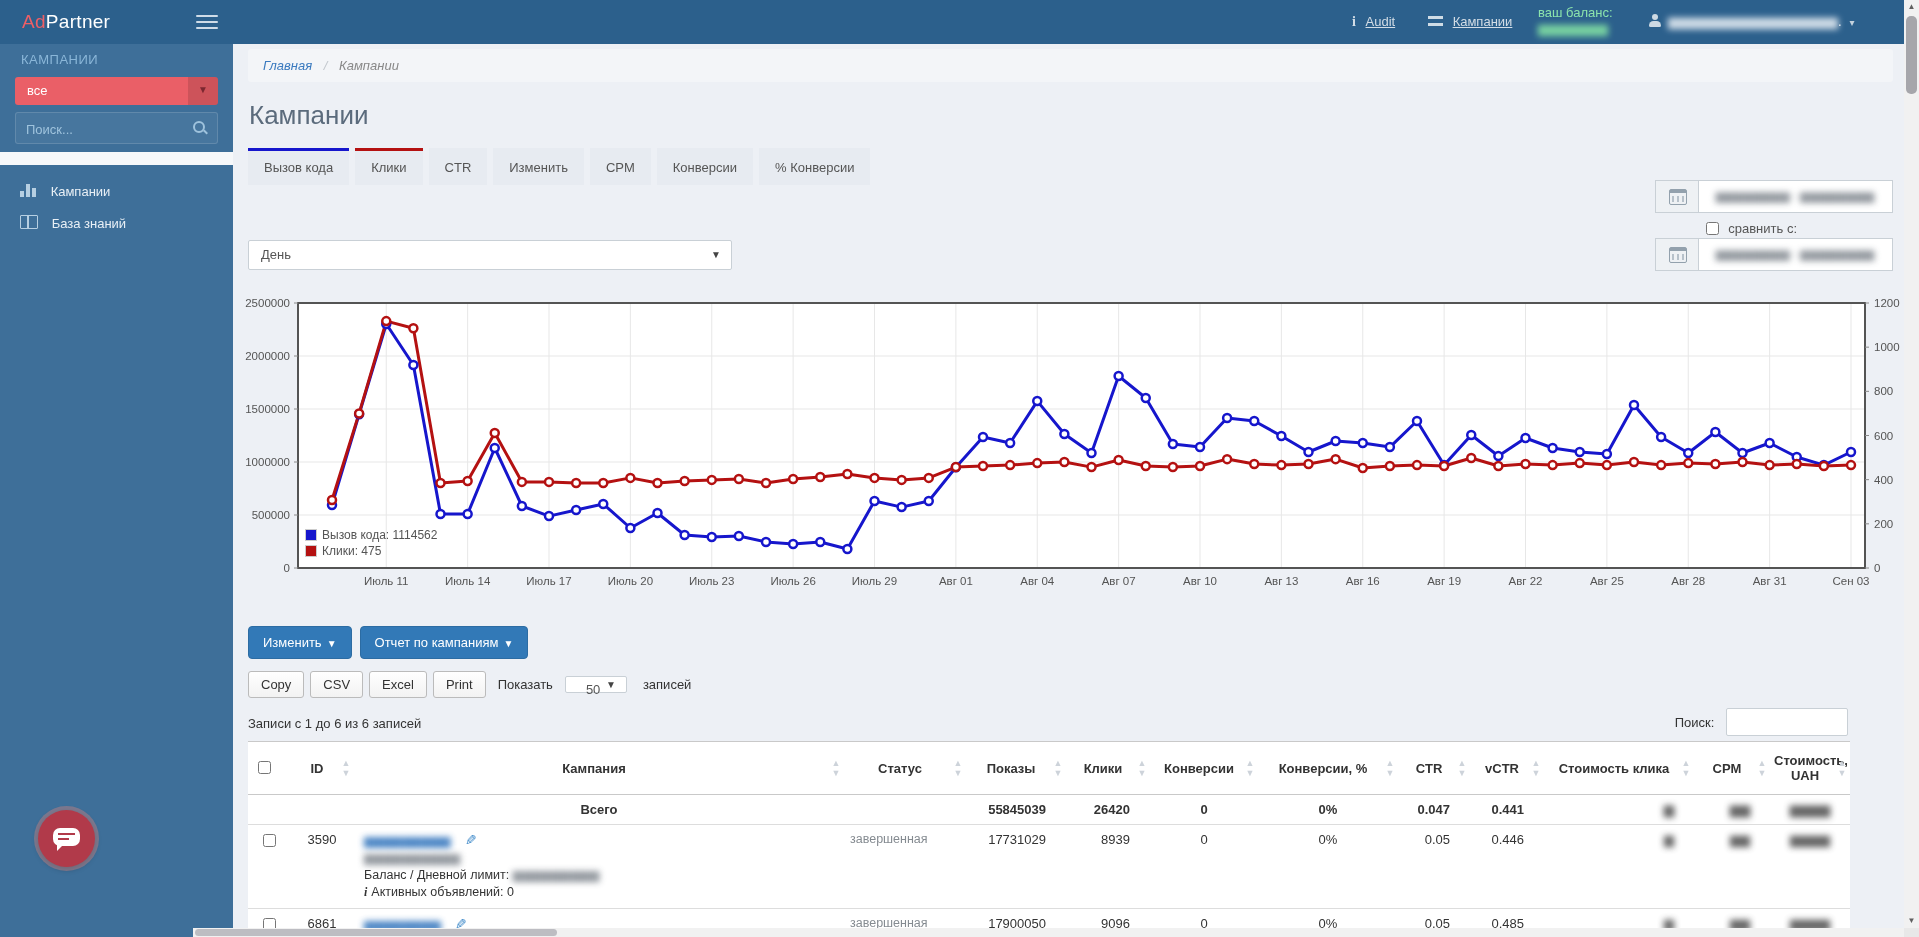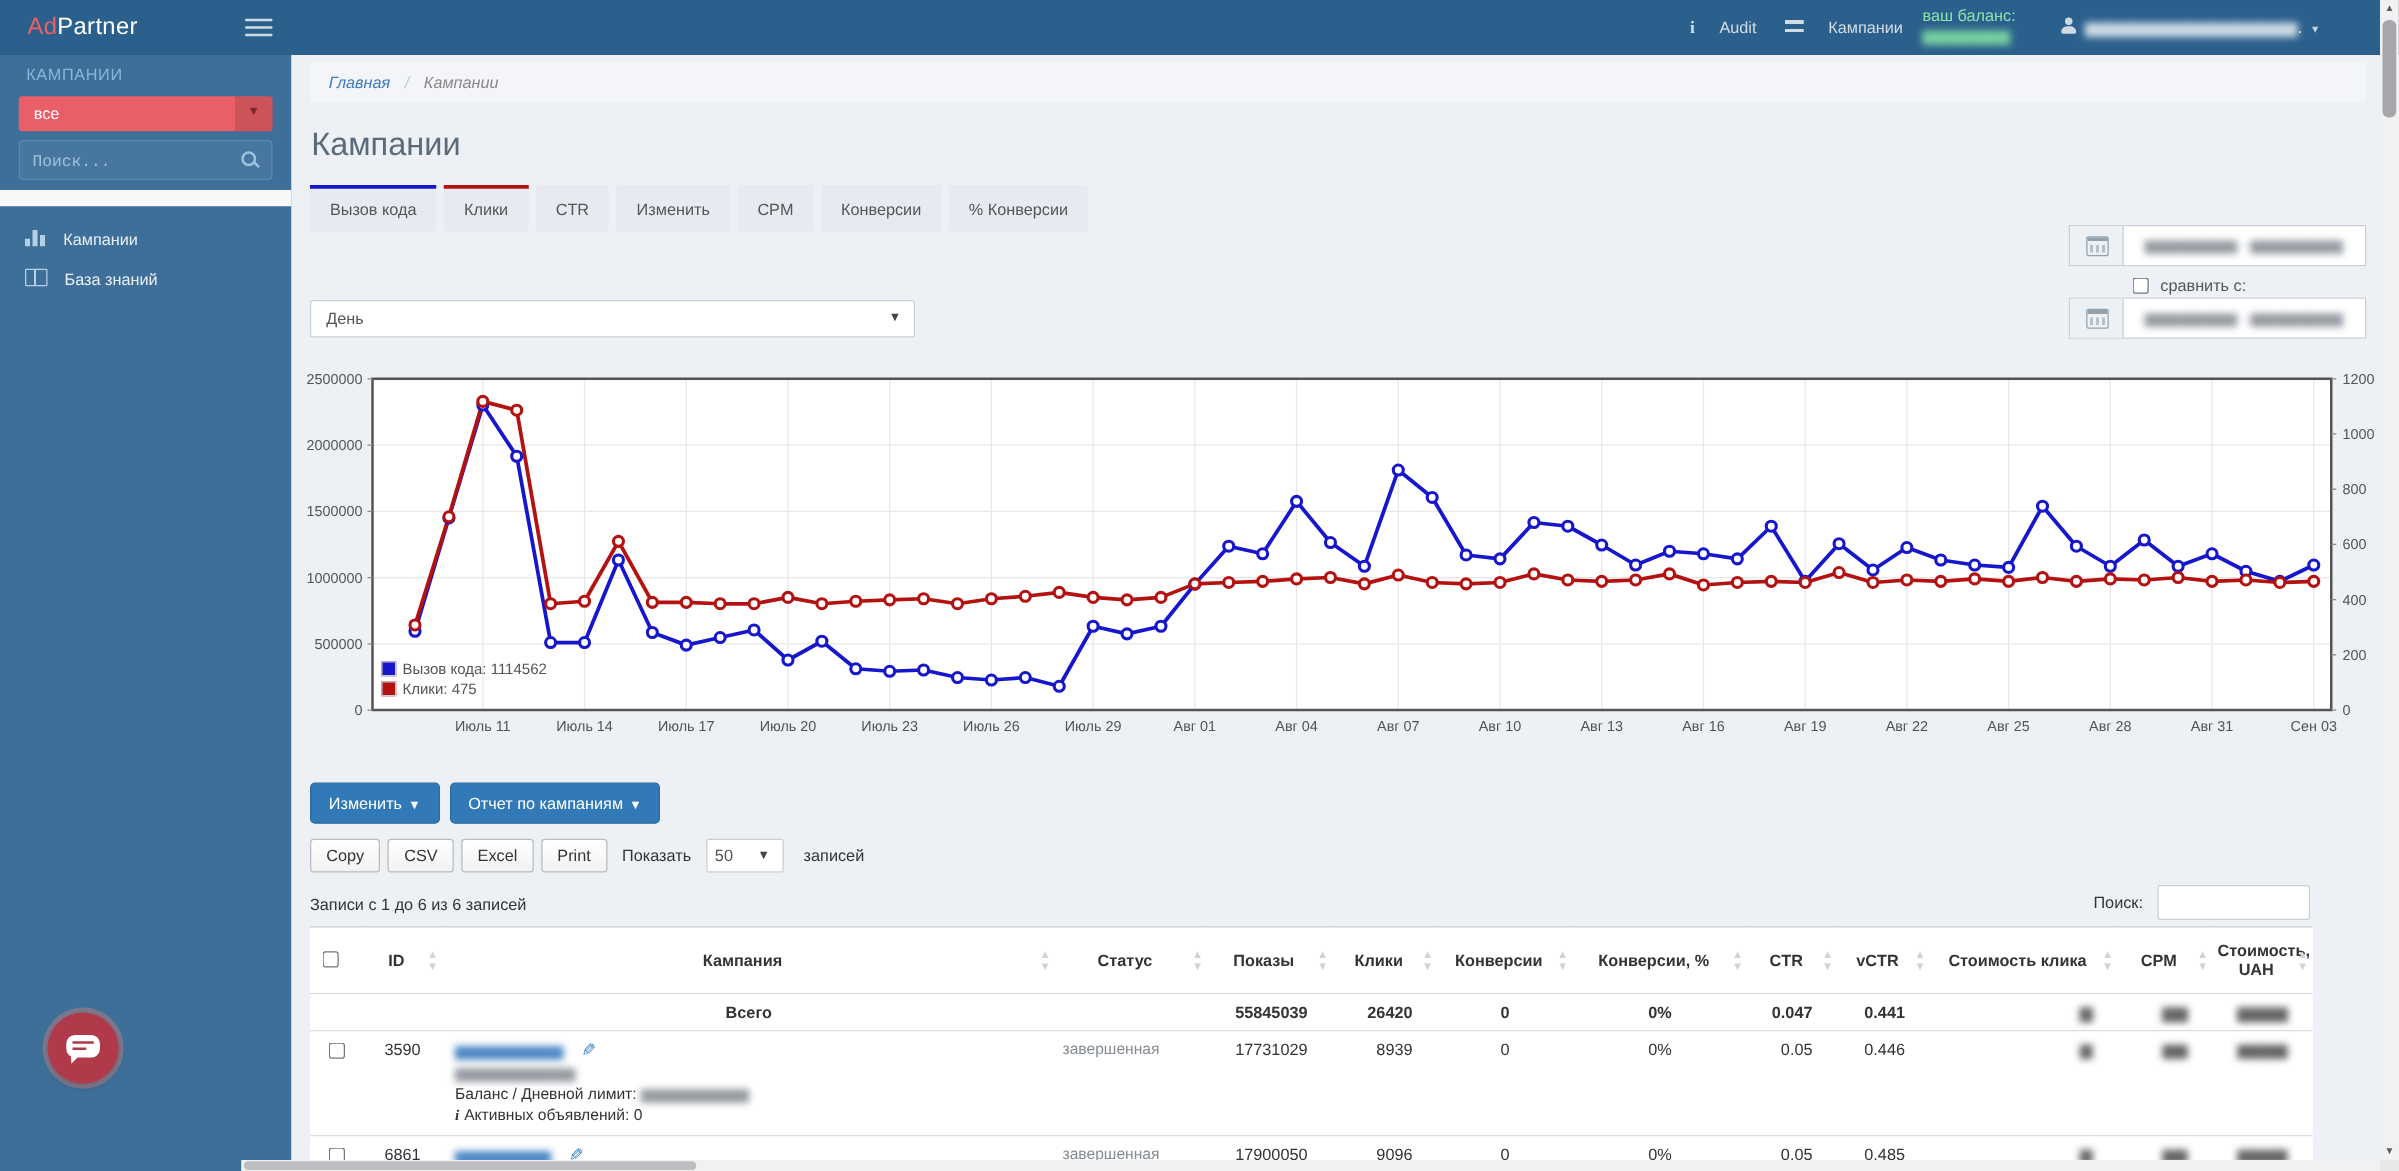--- a/index.html
+++ b/index.html
@@ -4,21 +4,21 @@
 <style>
   html,body{margin:0;padding:0;width:1919px;height:937px;overflow:hidden;
     font-family:"Liberation Sans",sans-serif;background:#edf0f5;}
   
   #topbar{position:absolute;left:0;top:0;width:1919px;height:44px;background:#2c608c;z-index:30;}
   #logo{position:absolute;left:22px;top:11px;font-size:19px;letter-spacing:.3px;}
   #logo .ad{color:#ee5f66;} #logo .partner{color:#fff;}
   #hamburger{position:absolute;left:196px;top:15px;width:22px;height:14px;cursor:pointer;}
   #hamburger span{display:block;height:2px;background:#cfdce8;margin-bottom:4px;border-radius:1px;}
   .nav-item{position:absolute;top:0;height:44px;line-height:44px;color:#d3dde6;font-size:13px;cursor:pointer;}
-  .nav-item .txt{margin-left:16px;}
+  .nav-item .txt{margin-left:6px;text-decoration:underline;}
   .icon-i{display:inline-block;font-family:"Liberation Serif",serif;font-weight:bold;font-size:14px;}
   .icon-list{display:inline-block;width:15px;height:11px;vertical-align:-1px;
     background:repeating-linear-gradient(#cfdce6 0 3px,transparent 3px 7px);}
   #balance{position:absolute;left:1538px;top:5px;font-size:13px;color:#8be3ac;line-height:16px;}
   #user{position:absolute;left:1648px;top:0;height:44px;line-height:44px;color:#e6edf3;font-size:13px;cursor:pointer;}
   .icon-person{display:inline-block;width:14px;height:14px;position:relative;vertical-align:-2px;margin-right:6px;}
   .icon-person:before{content:"";position:absolute;left:4px;top:0;width:6px;height:6px;border-radius:50%;background:#cdd9e3;}
   .icon-person:after{content:"";position:absolute;left:1px;top:7px;width:12px;height:6px;border-radius:6px 6px 2px 2px;background:#cdd9e3;}
   .chev{font-size:10px;color:#c4d2dd;margin-left:8px;}
   
@@ -31,21 +31,21 @@
   
   #sidebar{position:absolute;left:0;top:44px;width:233px;height:893px;background:#3e6f99;z-index:20;}
   #side-title{position:absolute;left:21px;top:8px;color:#8ab6d8;font-size:13px;letter-spacing:.5px;}
   #filter-all{position:absolute;left:15px;top:33px;width:203px;height:28px;background:#ea5f67;border-radius:3px;
     color:#fff;font-size:13px;line-height:28px;padding-left:12px;box-sizing:border-box;cursor:pointer;}
   #filter-all .caret-box{position:absolute;right:0;top:0;width:30px;height:28px;background:rgba(0,0,0,.12);
     border-radius:0 3px 3px 0;text-align:center;line-height:26px;color:#7c2730;font-size:10px;}
   #side-search{position:absolute;left:15px;top:68px;width:203px;height:32px;background:rgba(255,255,255,.05);
     border:1px solid rgba(255,255,255,.14);border-radius:3px;box-sizing:border-box;}
   #side-search input{width:165px;height:30px;background:transparent;border:none;outline:none;
-    padding-left:10px;font-size:13px;color:#fde047;font-family:Liberation Mono, monospace;}
+    padding-left:10px;font-size:13px;color:#fde047;font-family:Liberation Sans, sans-serif;}
   #side-search input::placeholder{color:#9fc3dd;}
   .icon-mag{position:absolute;right:10px;top:8px;width:14px;height:14px;}
   .icon-mag:before{content:"";position:absolute;left:0;top:0;width:8px;height:8px;border:2px solid #9fc3dd;border-radius:50%;}
   .icon-mag:after{content:"";position:absolute;left:10px;top:10px;width:5px;height:2px;background:#9fc3dd;transform:rotate(45deg);}
   #side-strip{position:absolute;left:0;top:108px;width:233px;height:13px;background:#f6f8fa;}
   .side-item{position:absolute;left:0;width:233px;height:30px;line-height:30px;color:#e9f0f6;font-size:13px;cursor:pointer;}
   .side-item .lbl{margin-left:10px;}
   .icon-bars{display:inline-block;width:17px;height:13px;margin-left:20px;vertical-align:-1px;position:relative;}
   .icon-bars i{position:absolute;bottom:0;width:4px;background:#b6cfe2;}
   .icon-bars i:nth-child(1){left:0;height:6px;} .icon-bars i:nth-child(2){left:6px;height:13px;} .icon-bars i:nth-child(3){left:12px;height:9px;}
@@ -84,21 +84,21 @@
   .leg-swatch{width:12px;height:12px;margin-right:5px;border:1px solid #ccc;box-sizing:border-box;}
   
   #actions{position:absolute;left:15px;top:582px;display:flex;gap:8px;}
   .btn-primary{background:#3279b7;color:#fff;border:1px solid #2c6ca3;border-radius:4px;font-size:13px;
     padding:8px 14px;cursor:pointer;font-family:"Liberation Sans",sans-serif;}
   .btn-primary .c{font-size:10px;margin-left:5px;}
   
   #export-row{position:absolute;left:15px;top:627px;display:flex;align-items:center;gap:6px;font-size:13px;color:#333;}
   .btn-flat{background:linear-gradient(#fff,#f2f2f2);border:1px solid #bbb;border-radius:3px;color:#333;
     font-size:13px;padding:5px 12px;cursor:pointer;font-family:"Liberation Sans",sans-serif;}
-  #page-size{width:62px;height:27px;line-height:25px;padding-left:6px;margin-left:6px;}
+  #page-size{width:62px;height:17px;line-height:25px;padding-left:20px;margin-left:6px;}
   #export-row .lbl-show{margin-left:6px;}
   #export-row .lbl-rec{margin-left:10px;}
   
   #records-info{position:absolute;left:15px;top:672px;font-size:13px;color:#333;}
   #tbl-search{position:absolute;right:71px;top:664px;font-size:13px;color:#333;}
   #tbl-search input{width:108px;height:26px;border:1px solid #c9d0d6;border-radius:2px;margin-left:8px;
     font-size:13px;padding:0 6px;font-family:"Liberation Sans",sans-serif;outline:none;background:#fff;}
   
   #tbl{position:absolute;left:15px;top:697px;width:1602px;border-collapse:collapse;table-layout:fixed;background:#fff;font-size:13px;color:#333;}
   #tbl th{border-top:1px solid #c9c9c9;border-bottom:1px solid #c9c9c9;padding:11px 14px 11px 4px;

